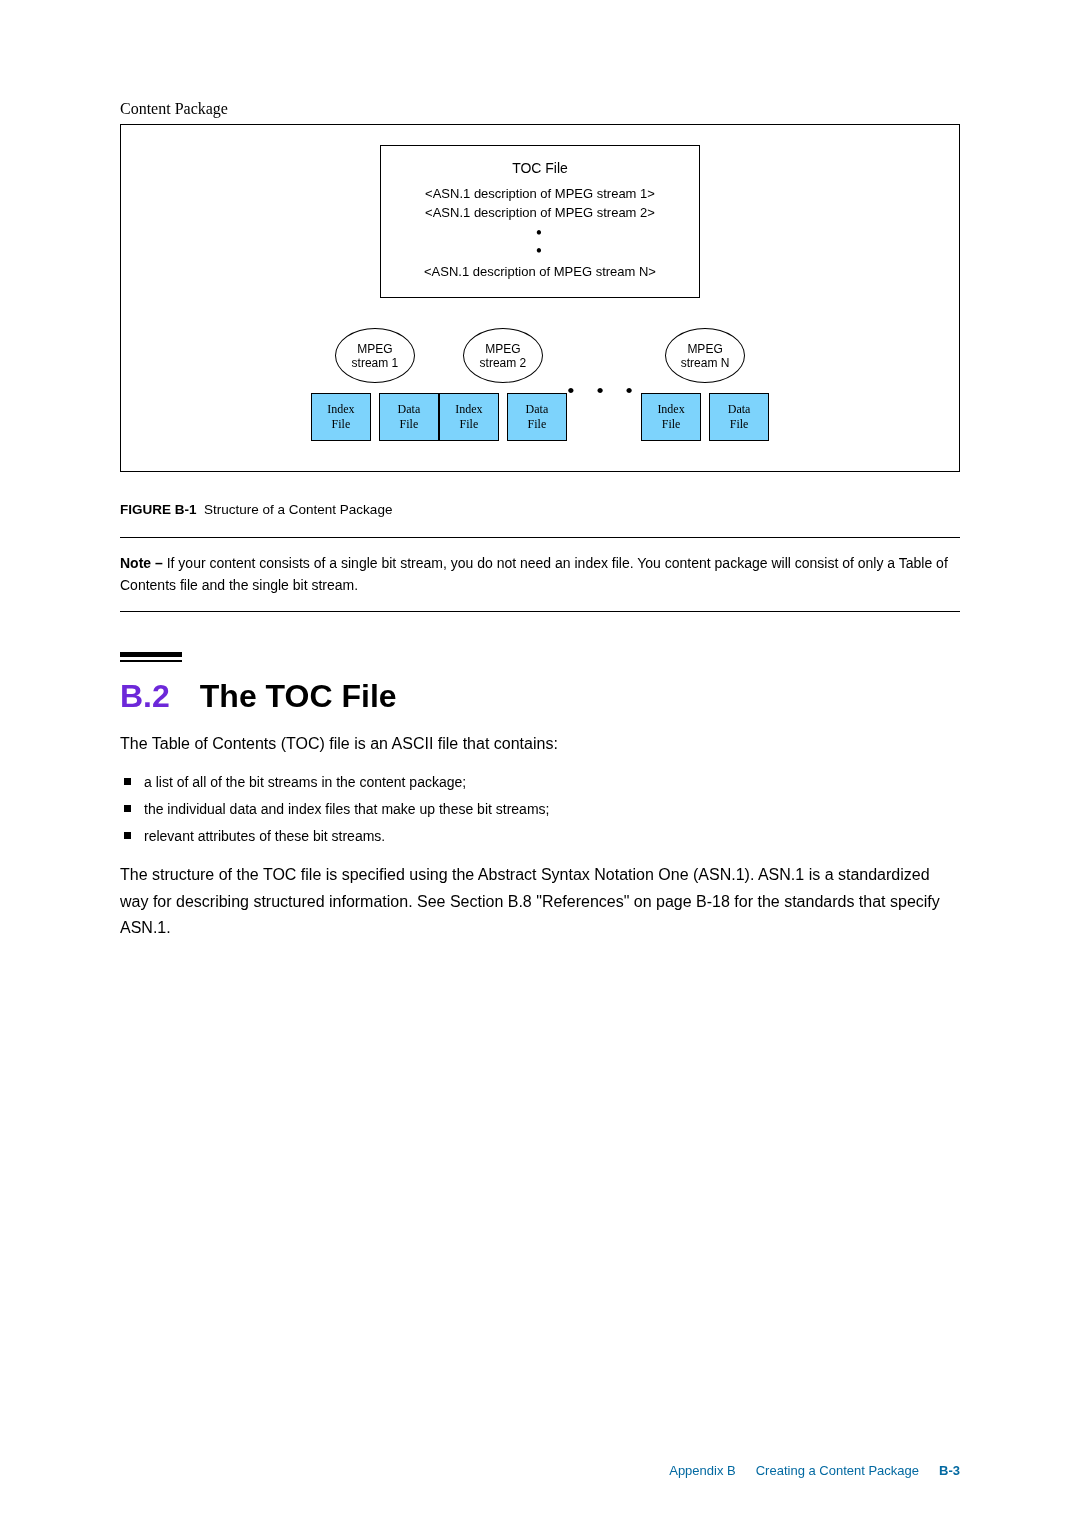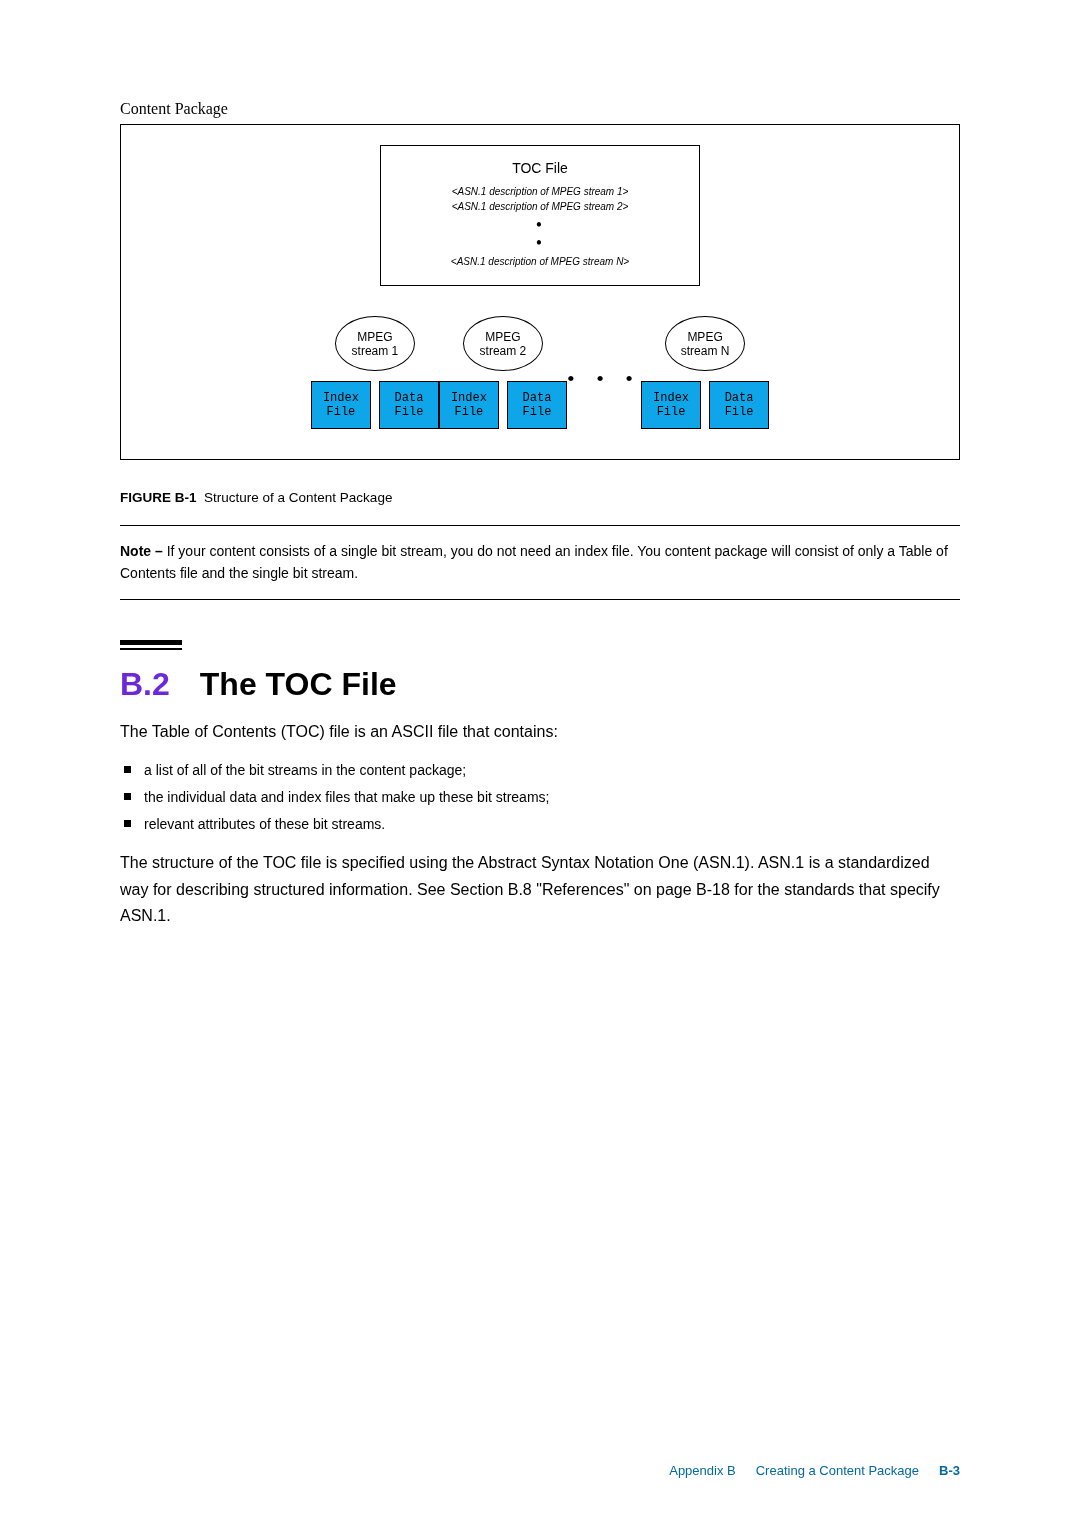--- a/index.html
+++ b/index.html
@@ -60,23 +60,22 @@
 
     .toc-file-title {
       font-family: Arial, sans-serif;
       font-size: 14px;
       font-weight: normal;
       margin-bottom: 10px;
     }
 
     .toc-file-line {
       font-family: Arial, sans-serif;
-      font-size: 10px;
+      font-size: 13px;
       margin: 4px 0;
-      font-style: italic;
     }
 
     .toc-dots {
       font-size: 18px;
       letter-spacing: 2px;
       margin: 4px 0;
       line-height: 1;
     }
 
     
@@ -115,23 +114,23 @@
     }
 
     .file-box {
       border: 1.5px solid #000;
       width: 60px;
       height: 48px;
       display: flex;
       align-items: center;
       justify-content: center;
       text-align: center;
-      font-family: Liberation Mono, monospace;
+      font-family: Liberation Serif, serif;
       font-size: 12px;
-      background: #0ea5e9;
+      background: #7dd3fc;
     }
 
     .dots-middle {
       display: flex;
       align-items: center;
       padding-top: 50px;
       font-size: 22px;
       letter-spacing: 8px;
       color: #000;
     }

